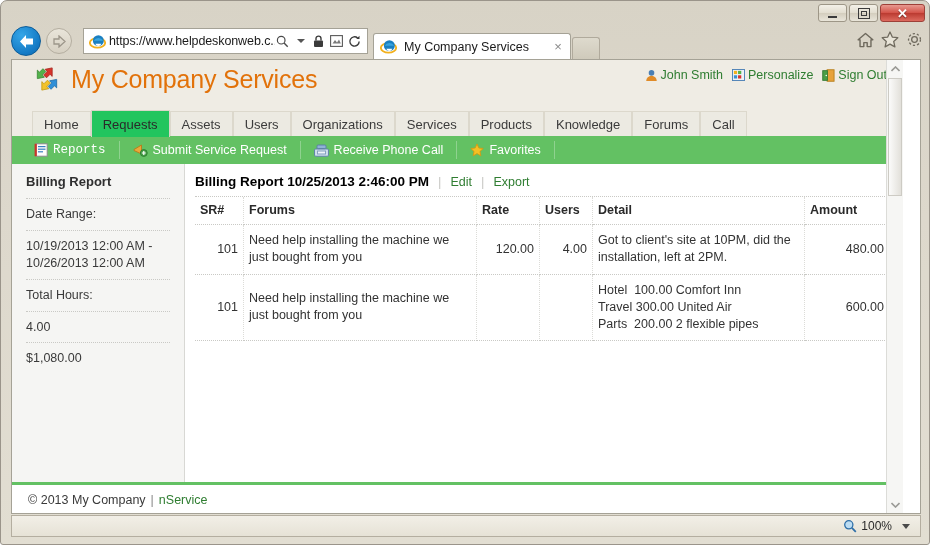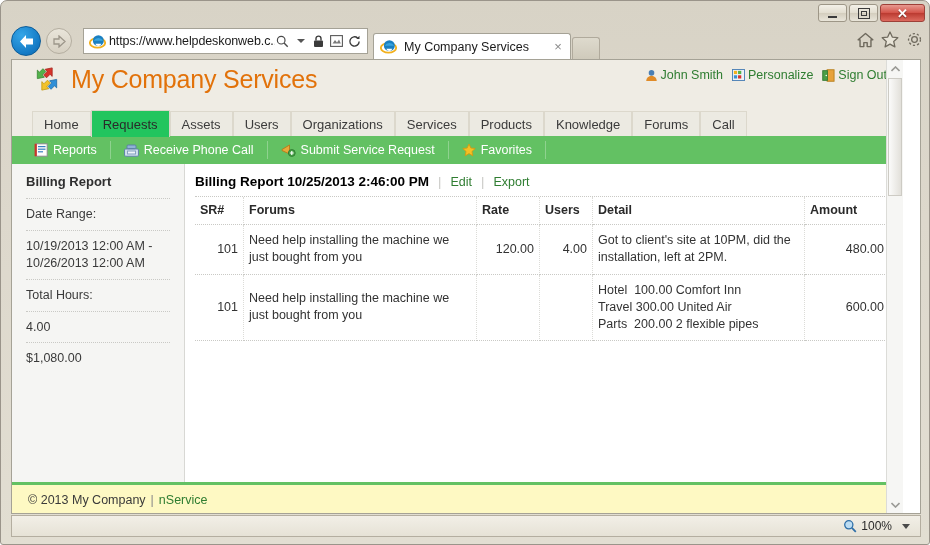--- a/index.html
+++ b/index.html
@@ -212,21 +212,21 @@
     gap: 0;
   }
   .gb-item {
     display: flex; align-items: center; gap: 5px;
     color: #ffffff; font-size: 12.5px;
     padding: 0 13px;
     height: 18px;
     border-right: 1px solid #8fd28f;
     white-space: nowrap;
   }
-  .gb-item:first-child { padding-left: 4px; }
+  .gb-item:first-child { padding-left: 4px; font-family: Liberation Mono, monospace; }
 
   
   #body-area {
     display: flex;
     height: 318px;
     background: #ffffff;
     margin: 0 0 0 0;
     border-bottom: 3px solid #63c163;
   }
   #sidebar {
@@ -291,21 +291,21 @@
   .col-subj  { width: 222px; }
   .col-rate  { width: 52px;  text-align: right; }
   .col-hour  { width: 42px;  text-align: right; }
   .col-detail{ width: auto; }
   .col-amt   { width: 74px;  text-align: right; }
   .detail-line { white-space: pre; }
 
   
   #page-footer {
     height: 30px;
-    background: #fef9c3;
+    background: #ffffff;
     display: flex; align-items: center;
     padding-left: 16px;
     font-size: 12.5px; color: #3a3a3a;
   }
   #page-footer .divider { padding: 0 5px; color: #8a8a8a; }
   #page-footer a { color: #2f7d31; text-decoration: none; }
 
   
   #page-scroll {
     position: absolute; right: 0; top: 0;
@@ -515,34 +515,34 @@
           <svg width="14" height="14" viewBox="0 0 14 14">
               <rect x="2" y="0.8" width="11.2" height="12.4" fill="#fdfdfb" stroke="#8a8a8a"></rect>
               <rect x="0.6" y="0.8" width="2.2" height="12.4" fill="#c9352c"></rect>
               <rect x="4" y="3" width="7.5" height="1.2" fill="#3a7fc0"></rect>
               <rect x="4" y="5.6" width="7.5" height="1.2" fill="#3a7fc0"></rect>
               <rect x="4" y="8.2" width="5" height="1.2" fill="#3a7fc0"></rect>
             </svg>
           <span>Reports</span>
         </div>
         <div class="gb-item">
+          <svg width="15" height="14" viewBox="0 0 15 14">
+              <path d="M1 6.5 L8.5 2 L8.5 11 L1 7.5 Z" fill="#e8a93a" stroke="#b77f1c"></path>
+              <circle cx="10.8" cy="10" r="3.4" fill="#4aa34a" stroke="#2f7d31"></circle>
+              <path d="M10.8 8.1 V11.9 M8.9 10 H12.7" stroke="#fff" stroke-width="1.2"></path>
+            </svg>
+          <span>Submit Service Request</span>
+        </div>
+        <div class="gb-item">
           <svg width="15" height="13" viewBox="0 0 15 13">
               <rect x="0.6" y="5" width="13.8" height="7.2" rx="1" fill="#d9e6f2" stroke="#5c7fa8"></rect>
               <rect x="3" y="1" width="9" height="3.6" rx="1.2" fill="#8fb3d4" stroke="#5c7fa8"></rect>
               <rect x="3.4" y="7" width="8.2" height="3" fill="#f0f5fa" stroke="#7f9cbc"></rect>
             </svg>
           <span>Receive Phone Call</span>
-        </div>
-        <div class="gb-item">
-          <svg width="15" height="14" viewBox="0 0 15 14">
-              <path d="M1 6.5 L8.5 2 L8.5 11 L1 7.5 Z" fill="#e8a93a" stroke="#b77f1c"></path>
-              <circle cx="10.8" cy="10" r="3.4" fill="#4aa34a" stroke="#2f7d31"></circle>
-              <path d="M10.8 8.1 V11.9 M8.9 10 H12.7" stroke="#fff" stroke-width="1.2"></path>
-            </svg>
-          <span>Submit Service Request</span>
         </div>
         <div class="gb-item">
           <svg width="14" height="14" viewBox="0 0 16 15">
               <path d="M8 0.6 L10.1 5.2 L15.1 5.8 L11.4 9.2 L12.4 14.2 L8 11.6 L3.6 14.2 L4.6 9.2 L0.9 5.8 L5.9 5.2 Z" fill="#f5c024" stroke="#d49a12"></path>
             </svg>
           <span>Favorites</span>
         </div>
       </div>
 
       <div id="body-area">

